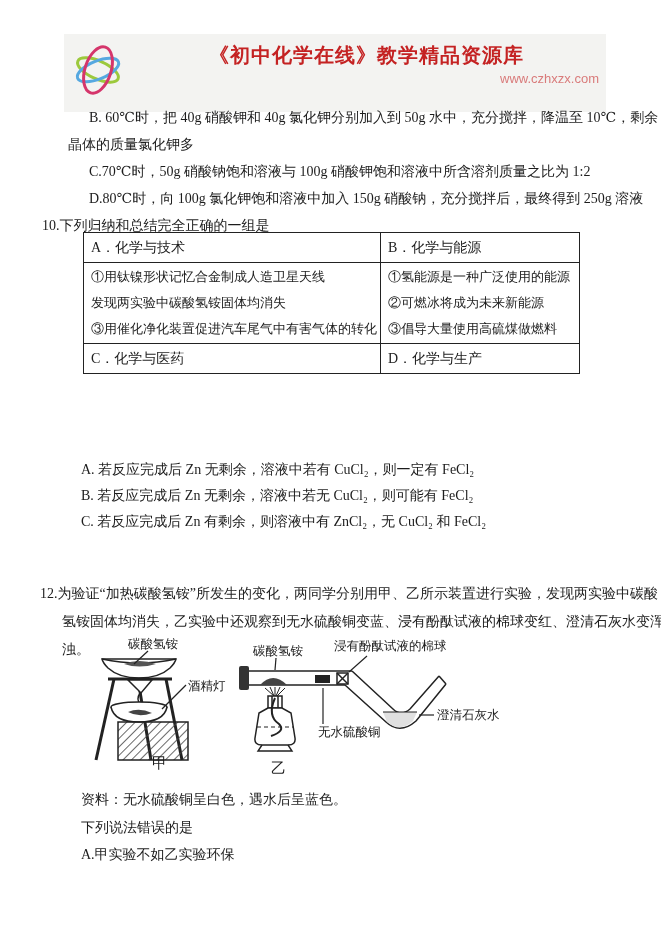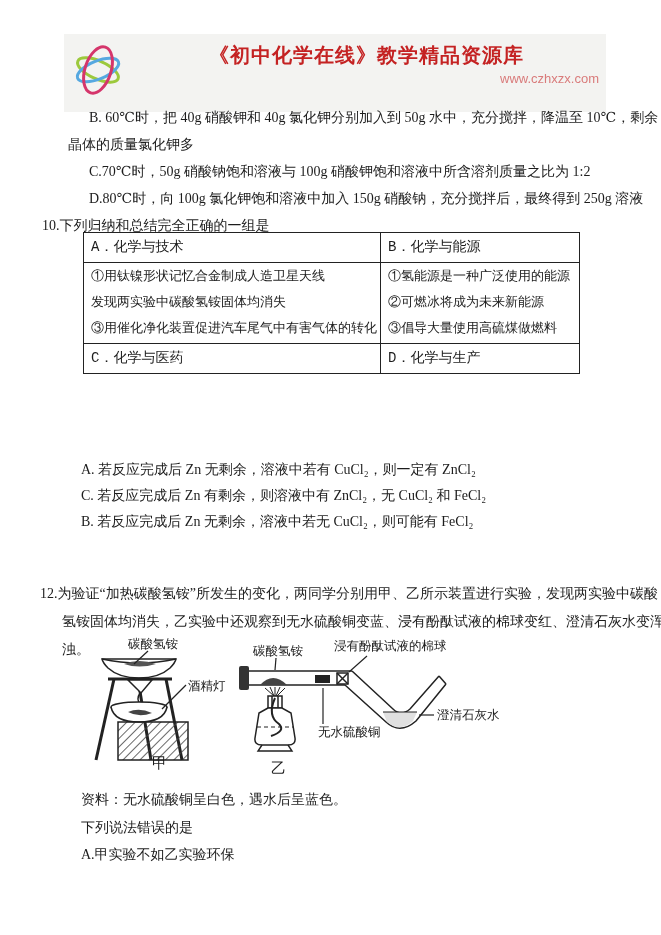--- a/index.html
+++ b/index.html
@@ -13,21 +13,21 @@
   .hdr-logo{position:absolute;left:8px;top:4px;width:52px;height:64px;}
   .hdr-texts{position:absolute;left:70px;top:6px;width:465px;text-align:center;}
   .hdr-title{font-size:20px;font-weight:bold;color:#c42222;letter-spacing:1px;line-height:30px;}
   .hdr-url{font-size:13px;color:#d97b7b;line-height:18px;font-family:"Liberation Sans",sans-serif;text-align:right;}
   
   .tblock{position:absolute;font-size:14px;line-height:27px;}
   .q9{left:43px;top:104px;width:592px;margin-left:25px;}
   .q9 p{margin:0;text-indent:21px;}
   .q10stem{left:42px;top:212px;}
   .qtable{position:absolute;left:83px;top:232px;border-collapse:collapse;table-layout:fixed;}
-  .qtable td{border:1px solid #222;vertical-align:top;padding:1px 3px 1px 7px;font-family:Liberation Mono, monospace;}
+  .qtable td{border:1px solid #222;vertical-align:top;padding:1px 3px 1px 7px;}
   .qtable .hdrcell{font-size:14px;line-height:27px;height:27px;white-space:nowrap;}
   .titem{font-size:13px;line-height:26px;white-space:nowrap;}
   .c1{width:263px;} .c2{width:188px;margin-top:28px;}
   .q11{left:42px;top:452px;width:600px;}
   .q11 .stem{line-height:26px;margin:0;}
   .q11 .opt{margin:0;padding-left:39px;line-height:26px;}
   .q11 .opt:first-of-type{margin-top:5px;}
   .q12{left:40px;top:580px;width:604px;padding-left:22px;text-indent:-22px;line-height:28px;}
   .figure{position:absolute;left:72px;top:632px;width:524px;height:150px;}
   .note1{left:81px;top:786px;}
@@ -81,23 +81,23 @@
     </td>
   </tr>
   <tr>
     <td class="hdrcell">C．化学与医药</td>
     <td class="hdrcell">D．化学与生产</td>
   </tr>
 </tbody>
   </table>
 
 <div class="tblock q11">
-  <p class="opt">A. 若反应完成后 Zn 无剩余，溶液中若有 CuCl₂，则一定有 ZnCl₂</p>
+  <p class="opt">A. 若反应完成后 Zn 无剩余，溶液中若有 CuCl₂，则一定有 FeCl₂</p>
+  <p class="opt">B. 若反应完成后 Zn 无剩余，溶液中若无 CuCl₂，则可能有 FeCl₂</p>
   <p class="opt">C. 若反应完成后 Zn 有剩余，则溶液中有 ZnCl₂，无 CuCl₂ 和 FeCl₂</p>
-  <p class="opt">B. 若反应完成后 Zn 无剩余，溶液中若无 CuCl₂，则可能有 FeCl₂</p>
 </div>
 
 <div class="tblock q12">12.为验证“加热碳酸氢铵”所发生的变化，两同学分别用甲、乙所示装置进行实验，发现两实验中碳酸氢铵固体均消失，乙实验中还观察到无水硫酸铜变蓝、浸有酚酞试液的棉球变红、澄清石灰水变浑浊。</div>
 
 <svg class="figure" viewBox="0 0 524 150">
   <defs>
     <pattern id="hatch" width="6" height="6" patternUnits="userSpaceOnUse" patternTransform="rotate(45)">
       <line x1="0" y1="0" x2="0" y2="6" stroke="#444" stroke-width="1.6"></line>
     </pattern>
   </defs>

